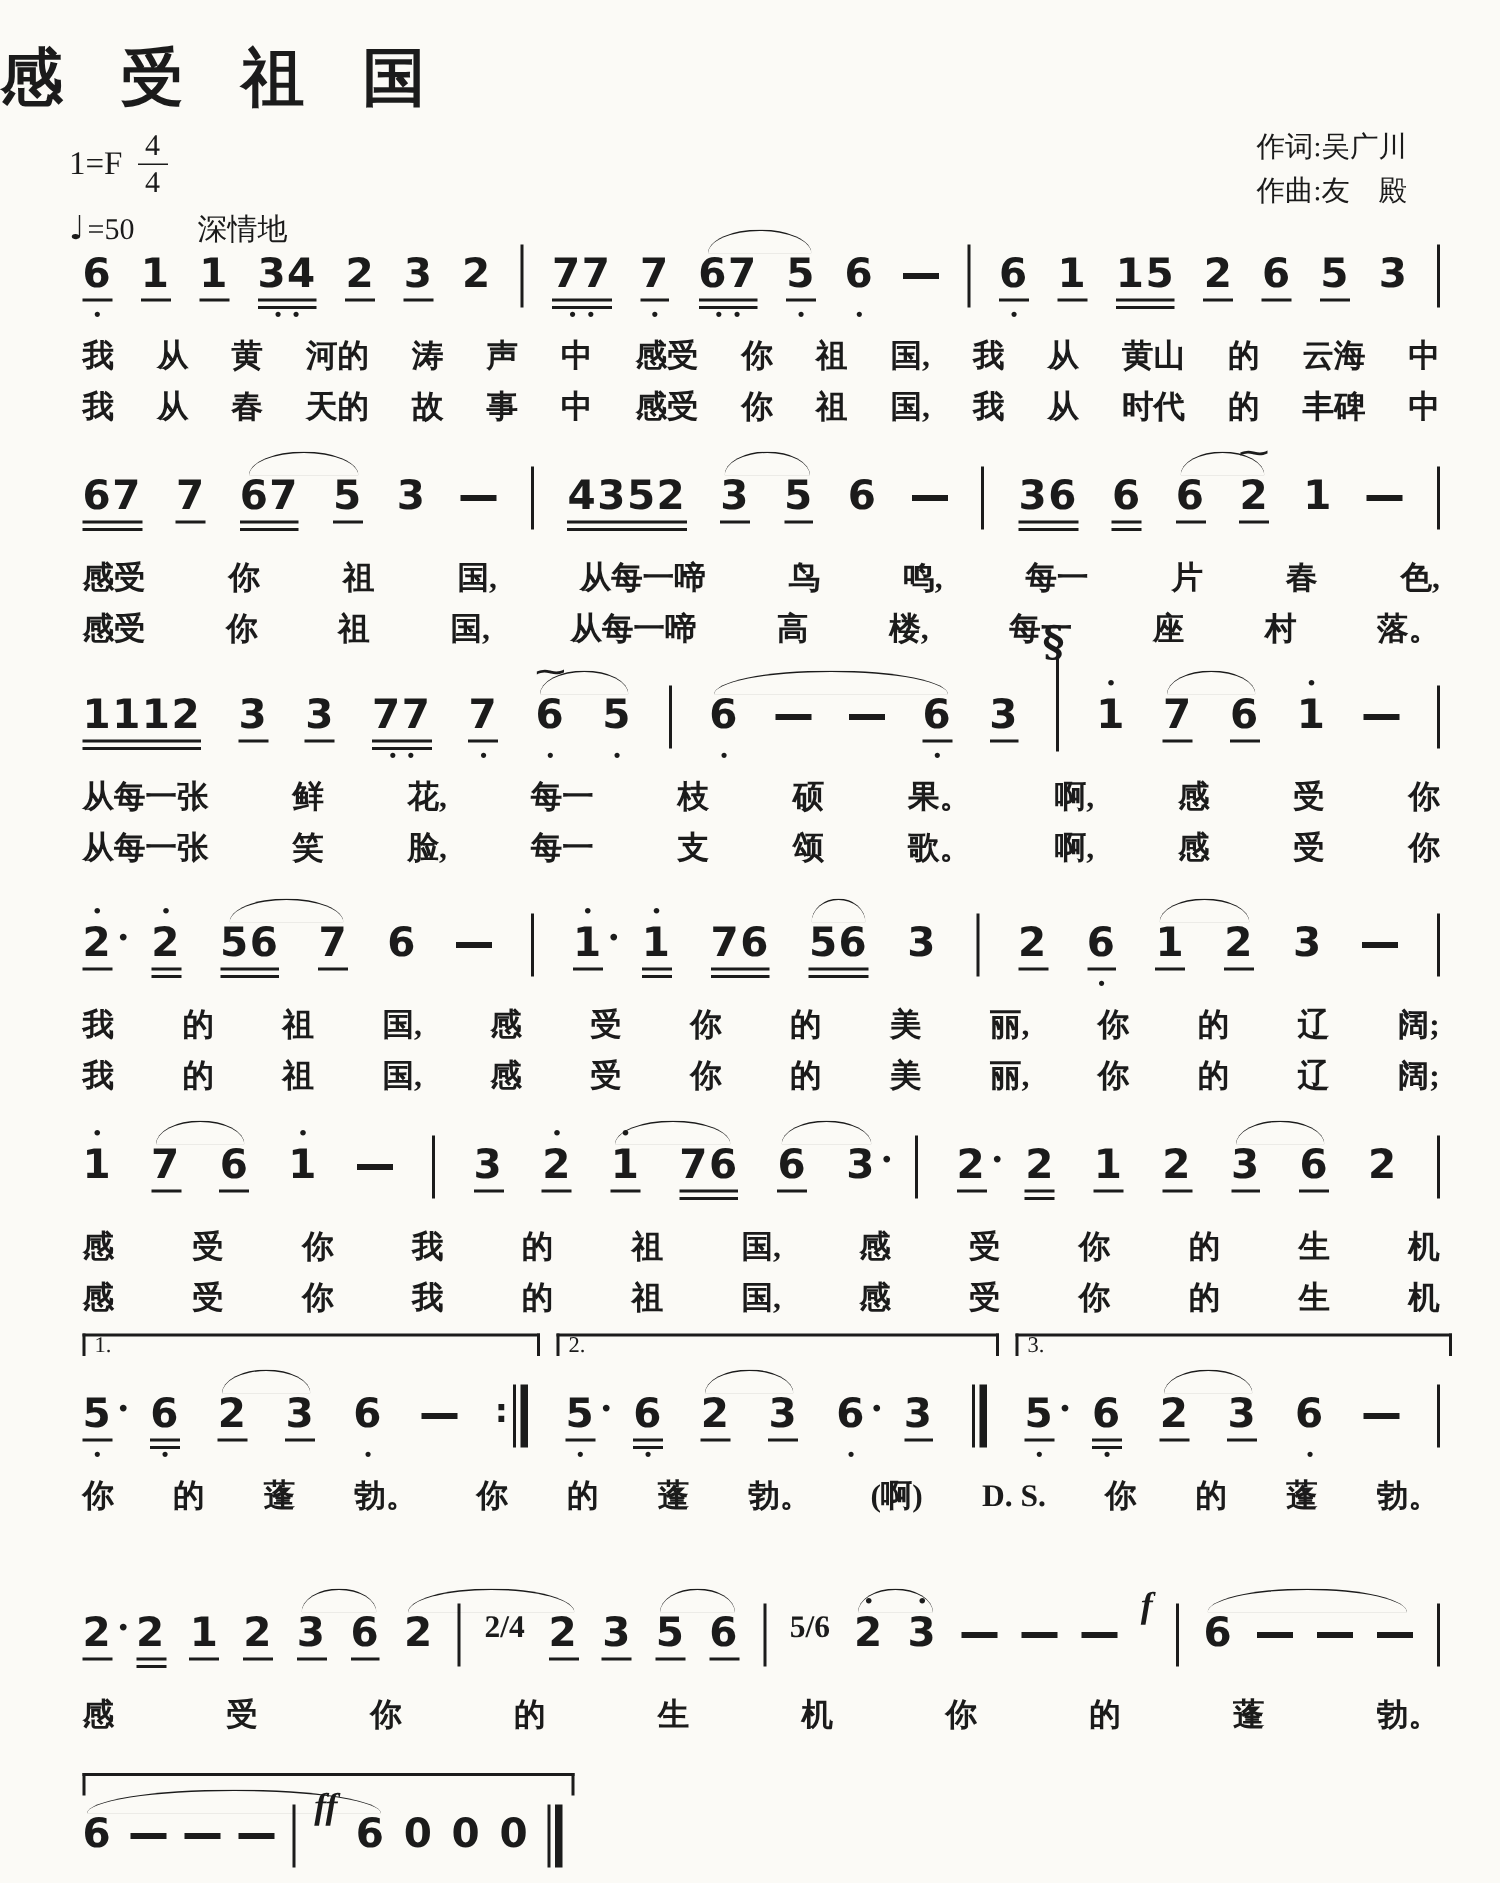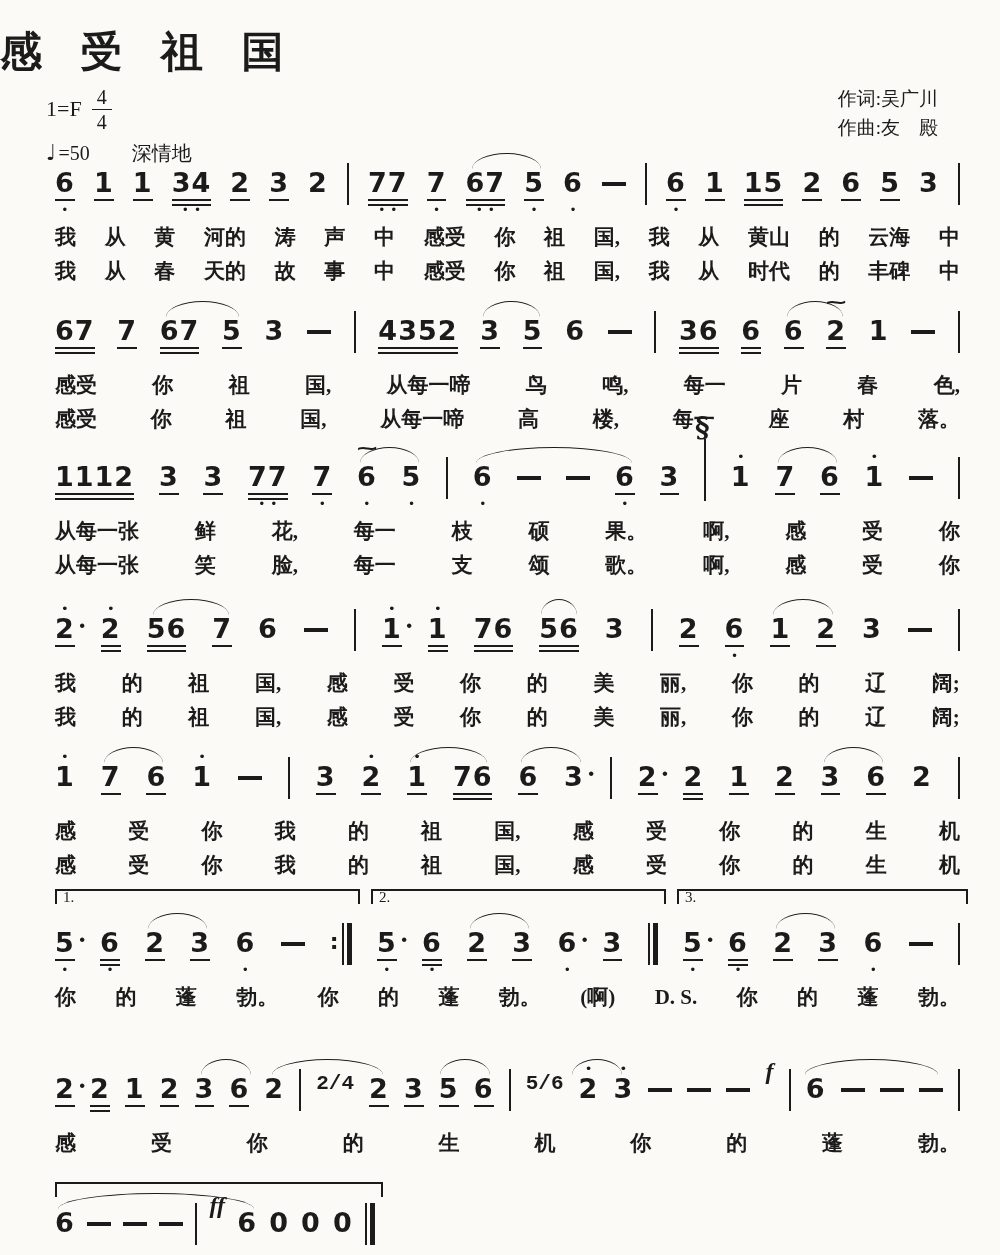--- a/index.html
+++ b/index.html
@@ -39,21 +39,21 @@
   .orn{position:absolute;top:-14px;left:50%;transform:translateX(-50%) scaleX(1.7);font-weight:bold;font-size:17px;font-family:"DejaVu Sans",sans-serif;}
   .bar{width:2px;height:42px;background:#1b1b1b;margin-top:5px;}
   .dash{width:24px;height:3.5px;background:#1b1b1b;margin-top:24px;}
   .rep,.fin{display:flex;gap:3px;margin-top:5px;height:42px;align-items:stretch;}
   .rdots{font-style:normal;font-weight:bold;font-size:22px;line-height:38px;font-family:"DejaVu Sans",sans-serif;}
   .thin{width:2px;background:#1b1b1b;}
   .thick{width:5px;background:#1b1b1b;}
   .segnob{width:2px;margin-top:5px;height:42px;}
   .sg{position:absolute;top:-46px;left:-9px;font-size:28px;font-weight:bold;font-style:normal;font-family:"DejaVu Serif",serif;}
   .stem{position:absolute;top:-18px;left:0;width:2px;height:62px;background:#1b1b1b;}
-  .time{font-size:21px;font-weight:600;margin-top:8px;font-family:Liberation Mono, monospace;}
+  .time{font-size:21px;font-weight:600;margin-top:8px;font-family:Liberation Serif, serif;}
   .dyn{font-style:italic;font-weight:bold;font-size:24px;margin-top:-6px;font-family:"Liberation Serif",serif;}
   .slur{position:absolute;top:-5px;height:15px;border-top:1.8px solid #1b1b1b;border-radius:50% 50% 0 0 / 100% 100% 0 0;pointer-events:none;}
   .volta{position:absolute;top:-29px;height:13px;border-top:2px solid #1b1b1b;border-left:2px solid #1b1b1b;border-right:2px solid #1b1b1b;pointer-events:none;}
   .sys8 .volta{top:-16px;}
   .vlabel{position:absolute;left:6px;top:-2px;font-size:15px;background:transparent;}
   .lyricrow{display:flex;justify-content:space-between;margin-top:4px;font-size:21px;font-weight:600;line-height:30px;}
   .syl{white-space:nowrap;}
 </style>
 </head>
 <body>

